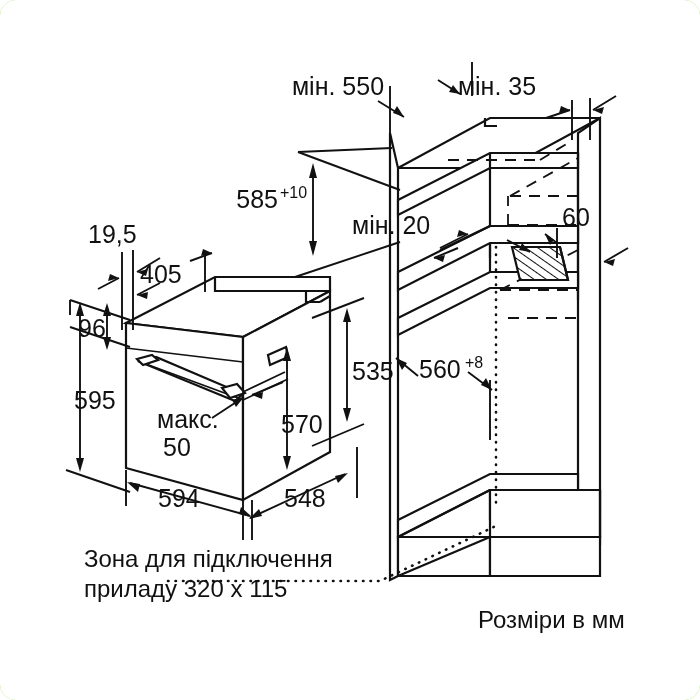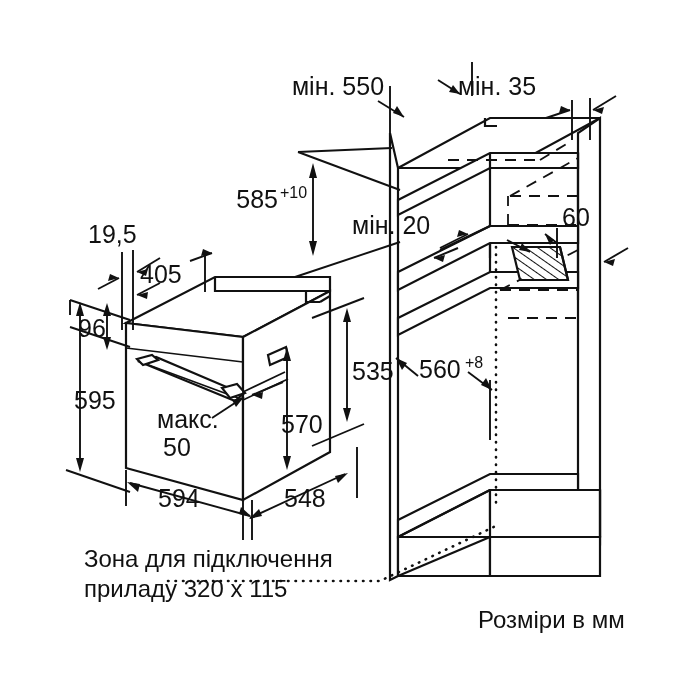--- a/index.html
+++ b/index.html
@@ -7,20 +7,21 @@
     padding: 0;
     background: #ffffff;
   }
   #canvas-wrap {
     position: relative;
     width: 700px;
     height: 700px;
     background: #84cc16;
     overflow: hidden;
     font-family: "Liberation Sans", sans-serif;
+    border-radius: 16px;
   }
   svg#diagram {
     display: block;
     width: 700px;
     height: 700px;
   }
   .ln {
     stroke: #111111;
     stroke-width: 2.2;
     fill: none;

